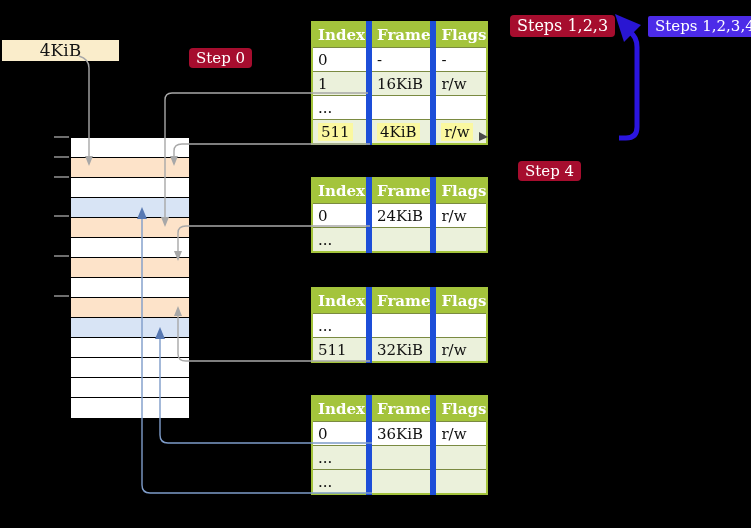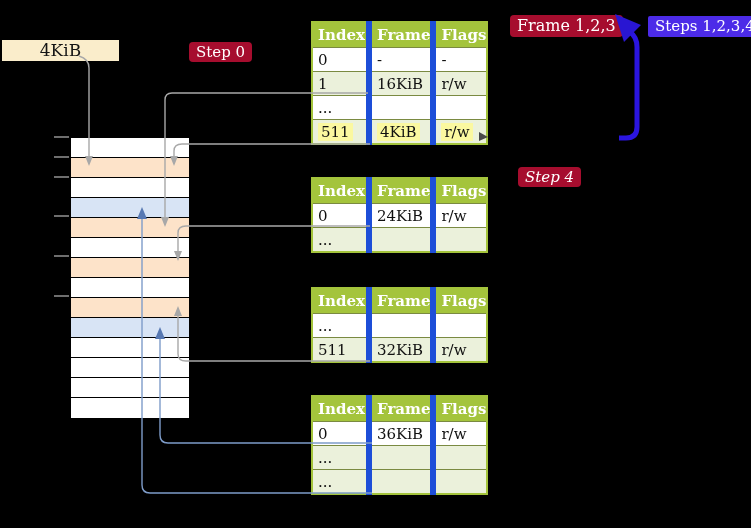--- a/index.html
+++ b/index.html
@@ -31,24 +31,24 @@
 
   #table1{top:21px;} #table2{top:177px;} #table3{top:287px;} #table4{top:395px;}
 
   
   #frameLabel{position:absolute;left:2px;top:40px;width:117px;height:21px;line-height:21px;
               background:#FAEDCB;color:#141414;text-align:center;font-size:17px;}
   .badge{position:absolute;color:#FFFFFF;border-radius:4px;padding:1px 7px;
          font-size:15px;line-height:18px;white-space:nowrap;}
   .badge-red{background:#A60D2E;}
   .badge-blue{background:#4C2BE8;border-radius:2px;}
-  #badgeStep0{left:189px;top:42px;}
+  #badgeStep0{left:189px;top:48px;}
   #badgeSteps123{left:510px;top:15px;font-size:16px;line-height:20px;}
   #badgeSteps1234{left:648px;top:16px;line-height:19px;}
-  #badgeStep4{left:518px;top:167px;font-style:italic;}
+  #badgeStep4{left:518px;top:161px;}
 
   
   #wires{position:absolute;left:0;top:0;width:751px;height:528px;pointer-events:none;z-index:5;}
 </style>
 </head>
 <body>
 
 <div id="scene">
 
   <div id="memcol">
@@ -70,21 +70,21 @@
   <div class="tick" style="top:136px"></div>
   <div class="tick" style="top:156px"></div>
   <div class="tick" style="top:176px"></div>
   <div class="tick" style="top:215px"></div>
   <div class="tick" style="top:255px"></div>
   <div class="tick" style="top:295px"></div>
 
   <div id="frameLabel">4KiB</div>
 
   <div id="badgeStep0" class="badge badge-red">Step 0</div>
-  <div id="badgeSteps123" class="badge badge-red">Frame 1,2,3</div>
+  <div id="badgeSteps123" class="badge badge-red">Steps 1,2,3</div>
   <div id="badgeSteps1234" class="badge badge-blue">Steps 1,2,3,4</div>
   <div id="badgeStep4" class="badge badge-red">Step 4</div>
 
   <table class="pt" id="table1">
     <colgroup>
         <col class="c-index">
         <col class="c-frame">
         <col class="c-flags">
       </colgroup>
     <thead>

